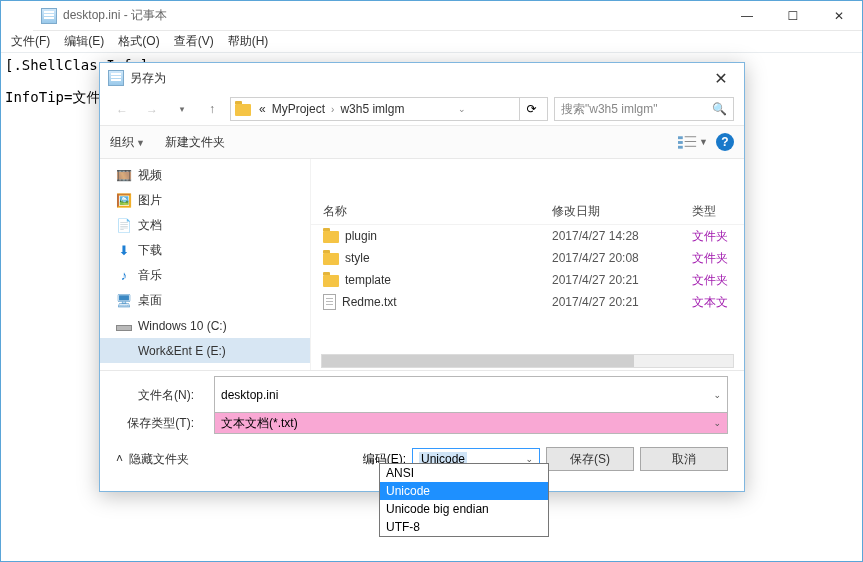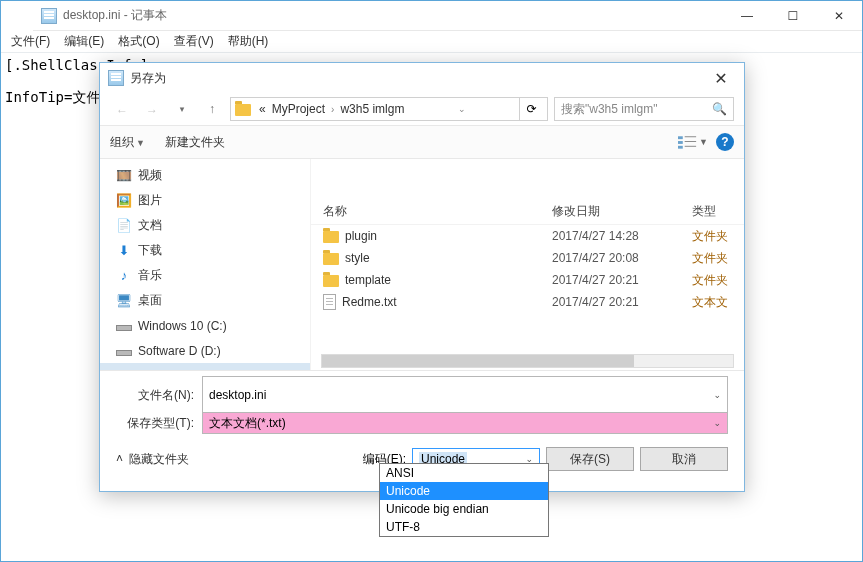--- a/index.html
+++ b/index.html
@@ -45,26 +45,26 @@
 .side-icon { width: 16px; height: 16px; display: flex; align-items: center; justify-content: center; font-size: 13px; }
 
 .filelist { flex: 1; display: flex; flex-direction: column; border-left: 1px solid #f2f2f2; position: relative; }
 .fl-header { height: 26px; display: flex; align-items: center; color: #444; border-bottom: 1px solid #f2f2f2; margin-top: 40px; }
 .fl-header .col-name { flex: 1; padding-left: 12px; }
 .fl-header .col-date { width: 140px; }
 .fl-header .col-type { width: 52px; }
 .fl-row { height: 22px; display: flex; align-items: center; color: #333; }
 .fl-row .col-name { flex: 1; padding-left: 12px; display: flex; align-items: center; gap: 6px; }
 .fl-row .col-date { width: 140px; color: #555; }
-.fl-row .col-type { width: 52px; color: #a16207; }
+.fl-row .col-type { width: 52px; color: #a21caf; }
 .fl-scroll { position: absolute; left: 10px; right: 10px; bottom: 2px; height: 14px; background: #f0f0f0; border: 1px solid #dcdcdc; }
 .fl-scroll .thumb { position: absolute; left: 0; top: 0; width: 76%; height: 100%; background: #cfcfcf; }
 
 .form-area { padding: 10px 16px 0 16px; }
-.form-row { display: flex; align-items: center; height: 28px; gap: 8px; }
+.form-row { display: flex; align-items: center; height: 28px; gap: 20px; }
 .form-row label { width: 78px; text-align: right; color: #333; }
 .form-row .inp { flex: 1; height: 38px; border: 1px solid #b7b7b7; background: #fff; padding: 0 6px; display: flex; align-items: center; }
 .form-row .sel { flex: 1; height: 22px; border: 1px solid #b7b7b7; background: #f9a8d4; padding: 0 6px; display: flex; align-items: center; }
 .dropdown-arrow { margin-left: auto; font-size: 9px; color: #555; }
 
 .bottom-row { display: flex; align-items: center; padding: 10px 16px; gap: 10px; position: relative; }
 .hide-folders { display: flex; align-items: center; gap: 6px; color: #333; }
 .encoding-wrap { margin-left: auto; display: flex; align-items: center; gap: 6px; position: relative; }
 .enc-select { width: 128px; height: 22px; border: 1px solid #3399ff; background: #fff; padding: 0 6px; display: flex; align-items: center; position: relative; }
 .btn { width: 88px; height: 24px; border: 1px solid #a7a7a7; background: #e6e6e6; display: flex; align-items: center; justify-content: center; color: #333; }
@@ -179,26 +179,20 @@
       <div class="side-item">
           <span class="side-icon" style="color:#3b88c3;">🖥</span>
           <span>桌面</span>
         </div>
       <div class="side-item">
           <span class="side-icon">
             <span class="svg-drive"></span>
           </span>
           <span>Windows 10 (C:)</span>
         </div>
-      <div class="side-item">
-          <span class="side-icon">
-            <span class="svg-drive"></span>
-          </span>
-          <span>Software D (D:)</span>
-        </div>
       <div class="side-item selected">
           <span class="side-icon"></span>
           <span>Work&amp;Ent E (E:)</span>
         </div>
     </div>
 
     <div class="filelist">
       <div class="fl-header">
         <div class="col-name">名称</div>
         <div class="col-date">修改日期</div>

